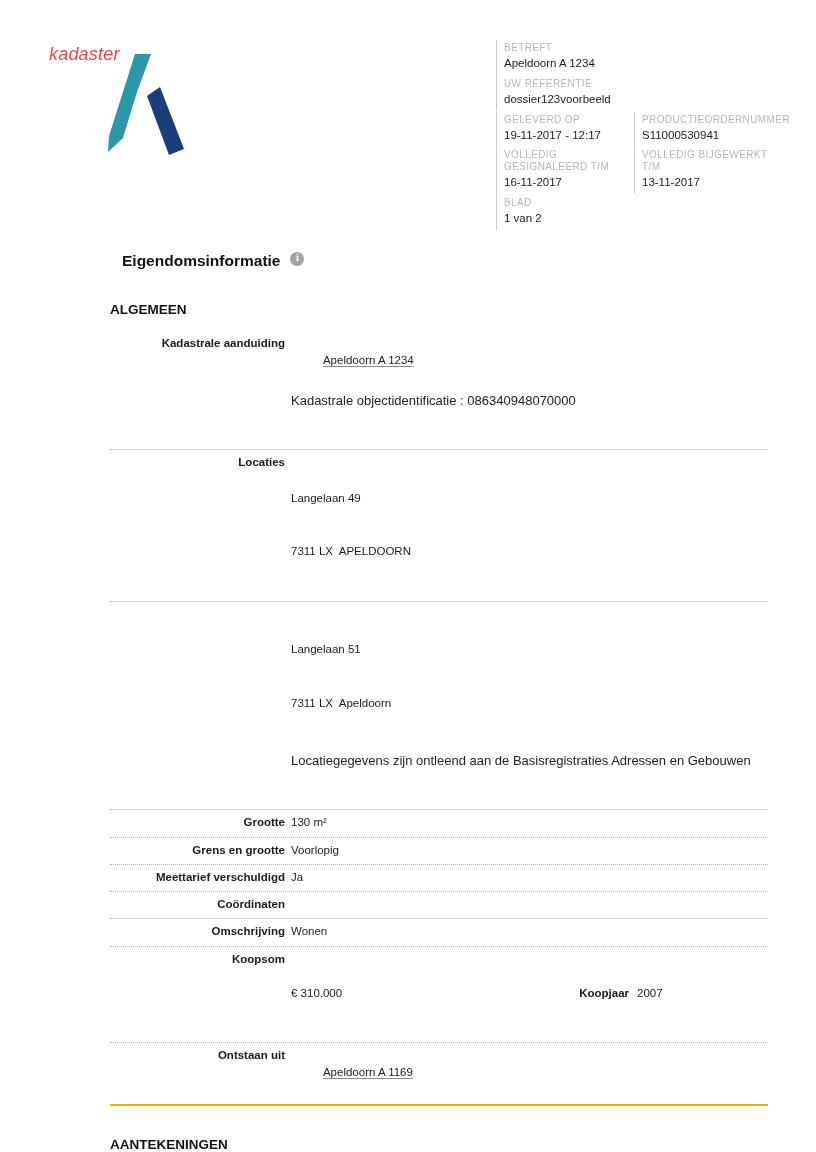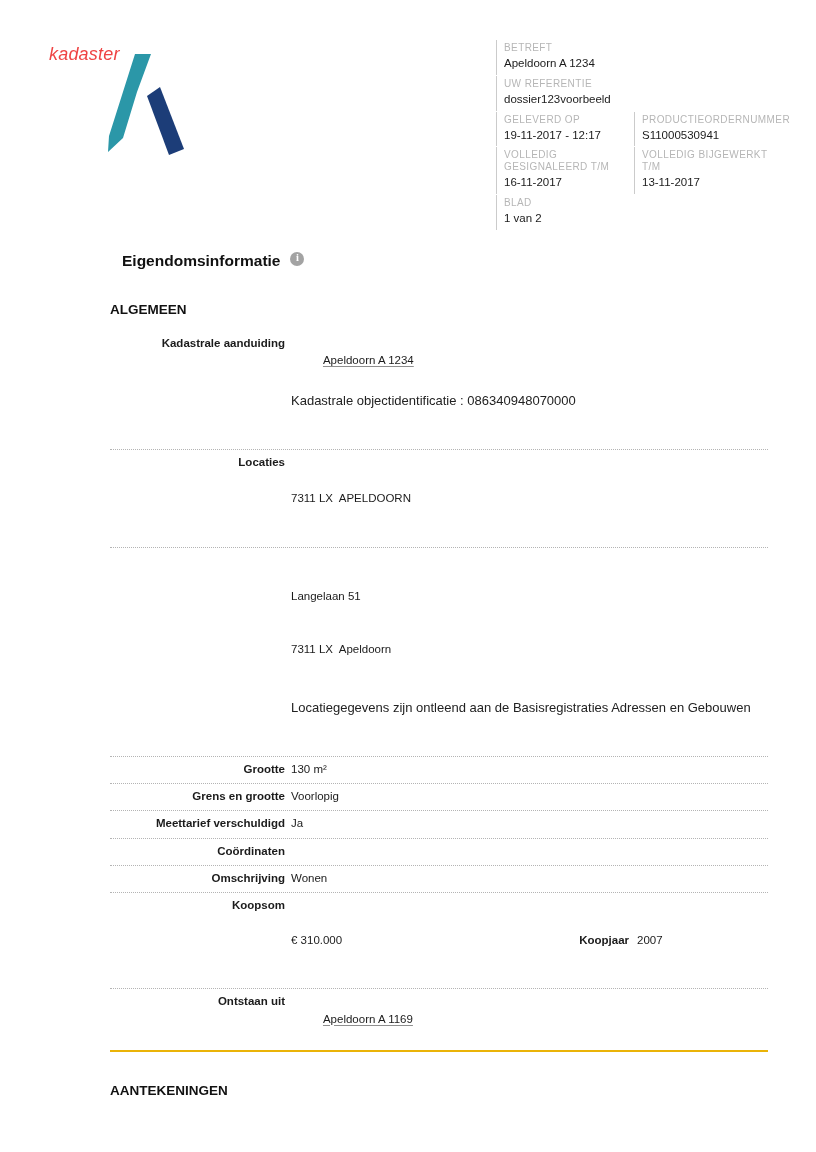--- a/index.html
+++ b/index.html
@@ -111,20 +111,21 @@
         <div class="lbl">Kadastrale aanduiding</div>
         <div class="val">
           <a class="doclink" href="#">Apeldoorn A 1234</a>
           <div class="note">Kadastrale objectidentificatie : 086340948070000</div>
         </div>
       </div>
 
       <div class="row">
         <div class="lbl">Locaties</div>
         <div class="val">
+          <div class="line">Langelaan 49</div>
           <div class="line">7311 LX  APELDOORN</div>
         </div>
       </div>
 
       <div class="row">
         <div class="lbl"></div>
         <div class="val">
           <div class="line">Langelaan 51</div>
           <div class="line">7311 LX  Apeldoorn</div>
           <div class="note">Locatiegegevens zijn ontleend aan de Basisregistraties Adressen en Gebouwen</div>

